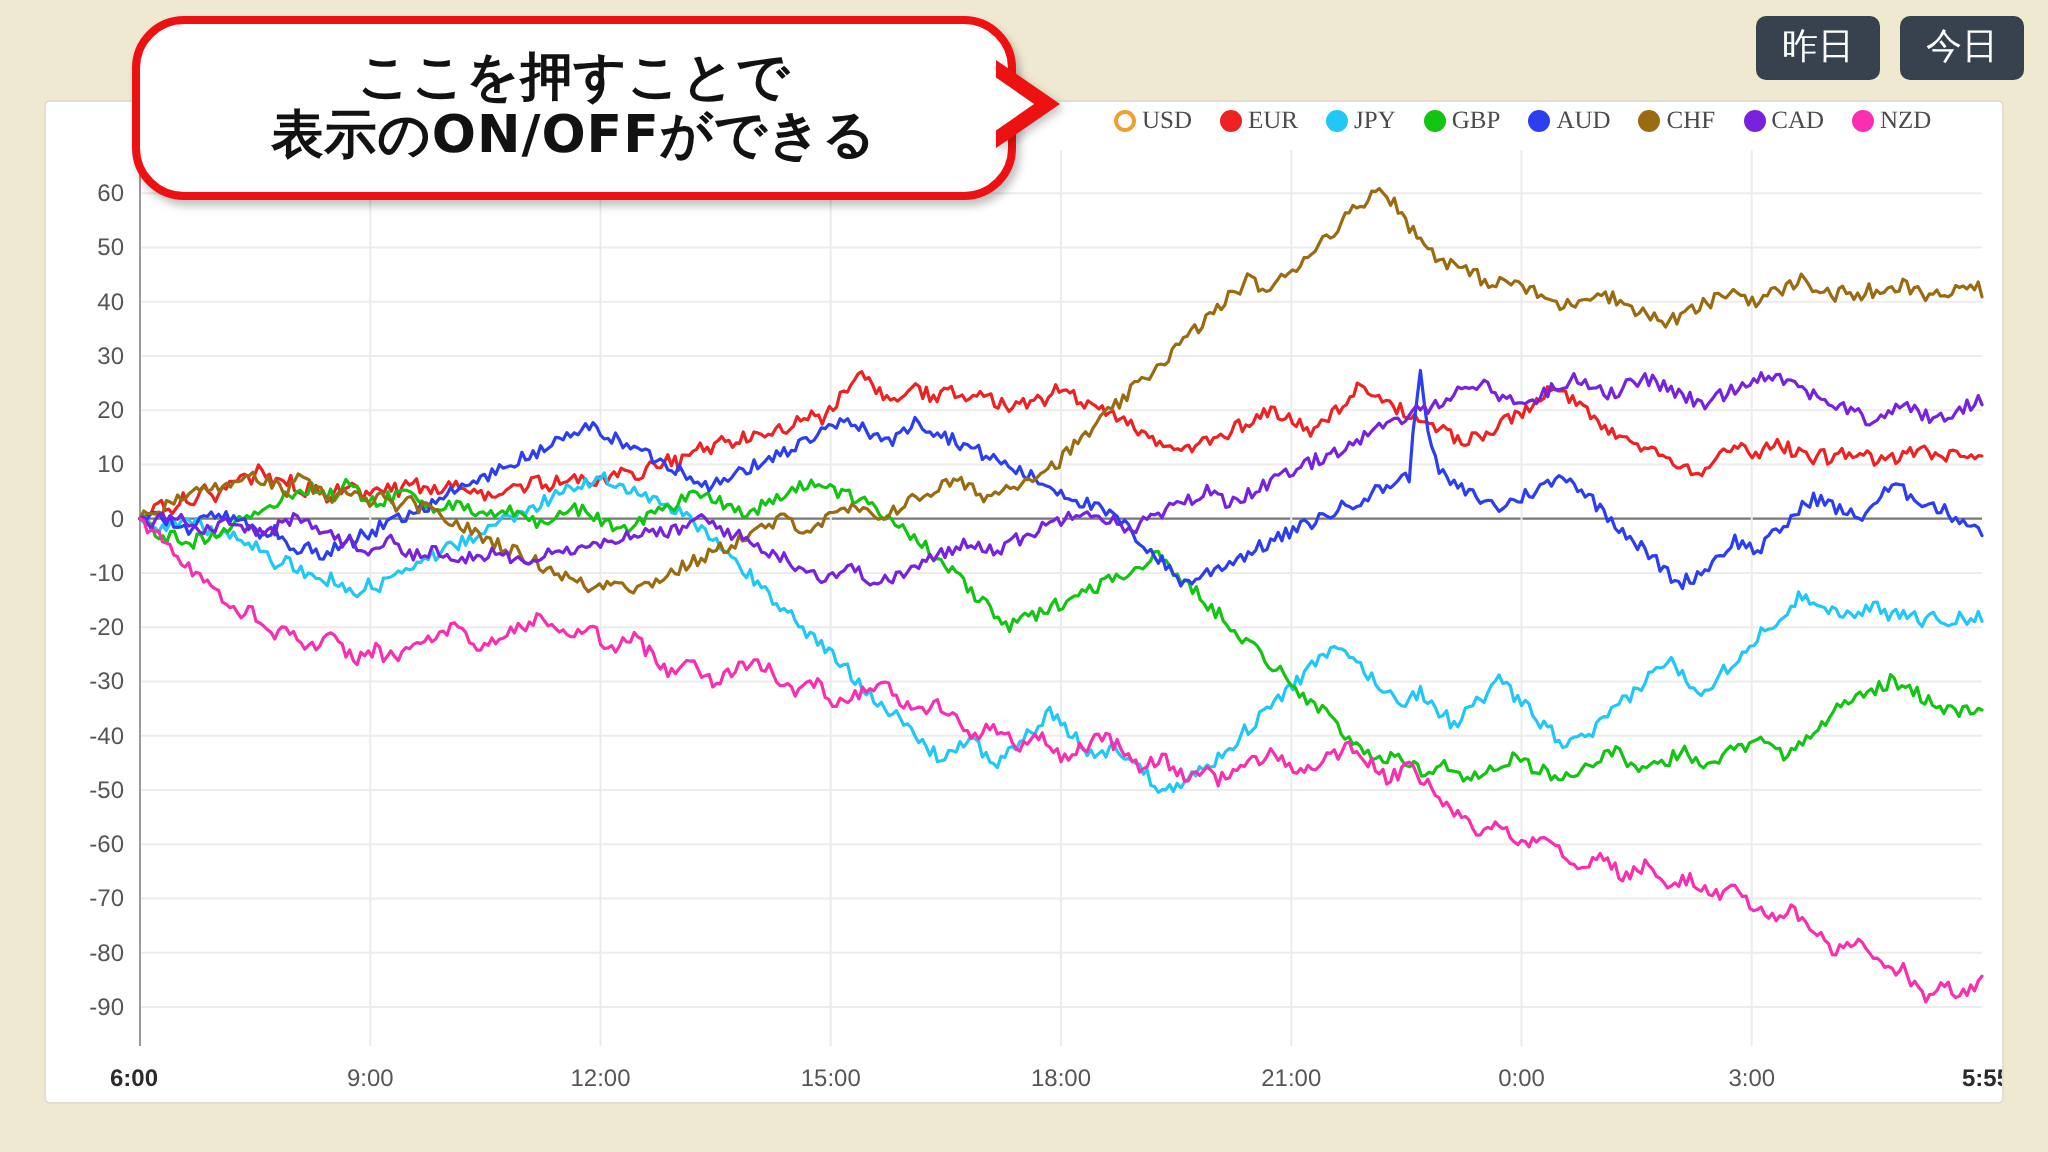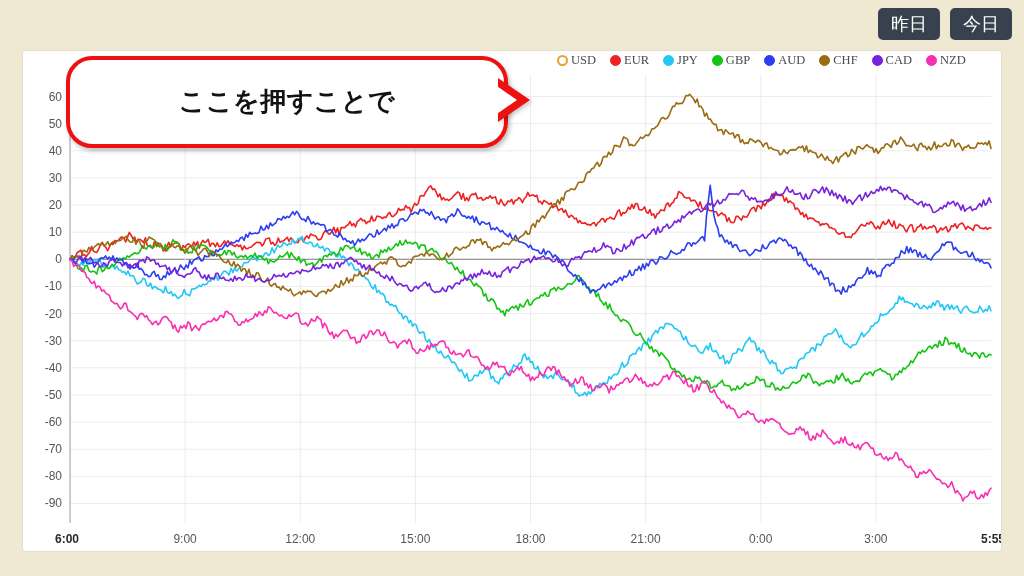--- a/index.html
+++ b/index.html
@@ -67,21 +67,20 @@
   .gridline { stroke:#ececec; stroke-width:1; }
   .zeroline { stroke:#777777; stroke-width:1.1; }
   .axisline { stroke:#9a9a9a; stroke-width:1; }
   .series { fill:none; stroke-width:1.6; stroke-linejoin:round; stroke-linecap:round; }
 
   
   #callout {
     position:absolute; left:66px; top:8px;
     width:460px; height:92px;
     z-index:60;
-    margin-top:48px;
   }
   #callout .bubble {
     position:absolute; left:0; top:0;
     width:442px; height:92px;
     background:#ffffff;
     border:4px solid #ee1111;
     border-radius:26px;
     box-shadow:2px 3px 4px rgba(0,0,0,0.25);
   }
   #callout .tail {
@@ -221,14 +220,15 @@
   </div>
 
 </div>
 
 <div id="callout">
   <div class="bubble"></div>
   <div class="tail"></div>
   <div class="tail-inner"></div>
   <div class="ctext">
     <div>ここを押すことで</div>
+    <div>表示のON/OFFができる</div>
   </div>
 </div>
 
 </body></html>

